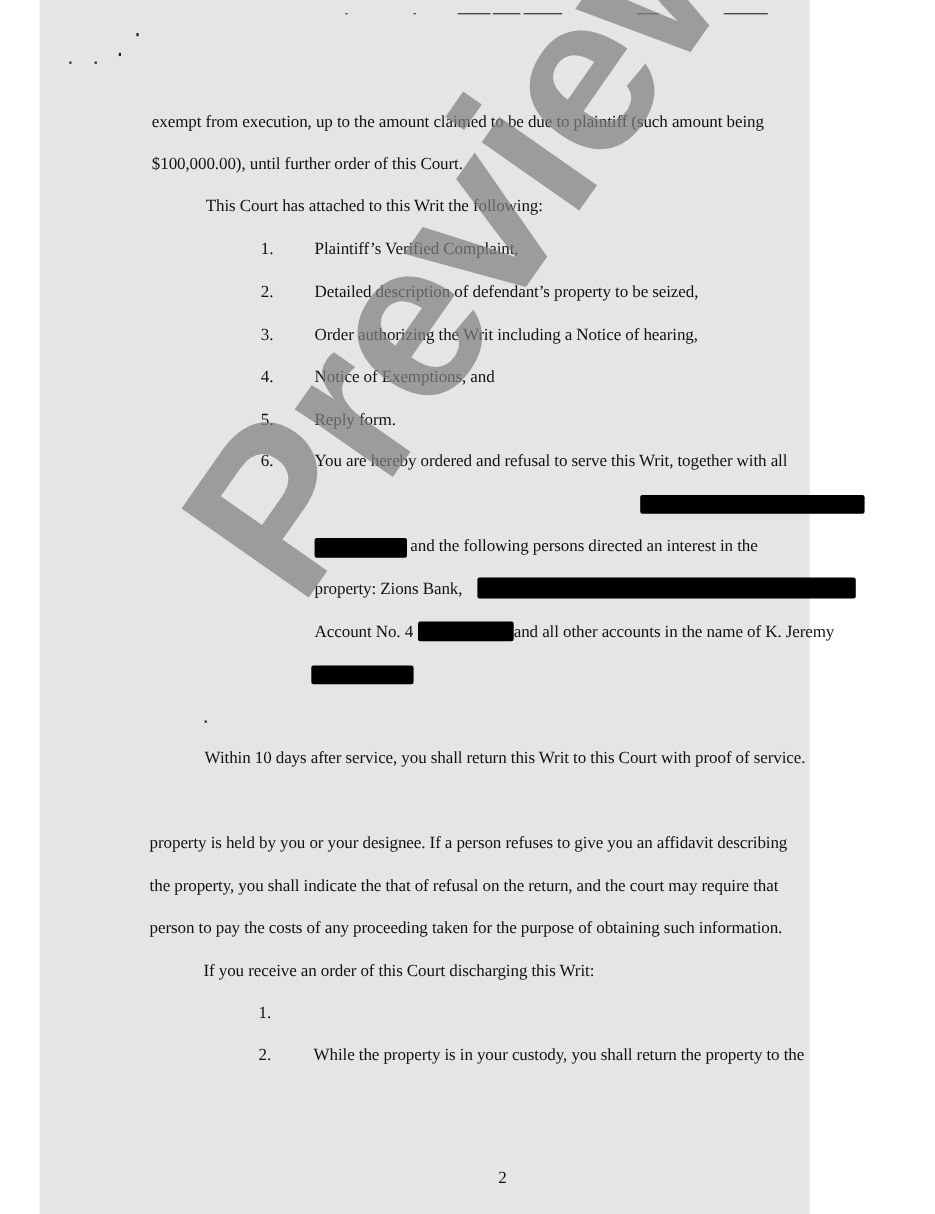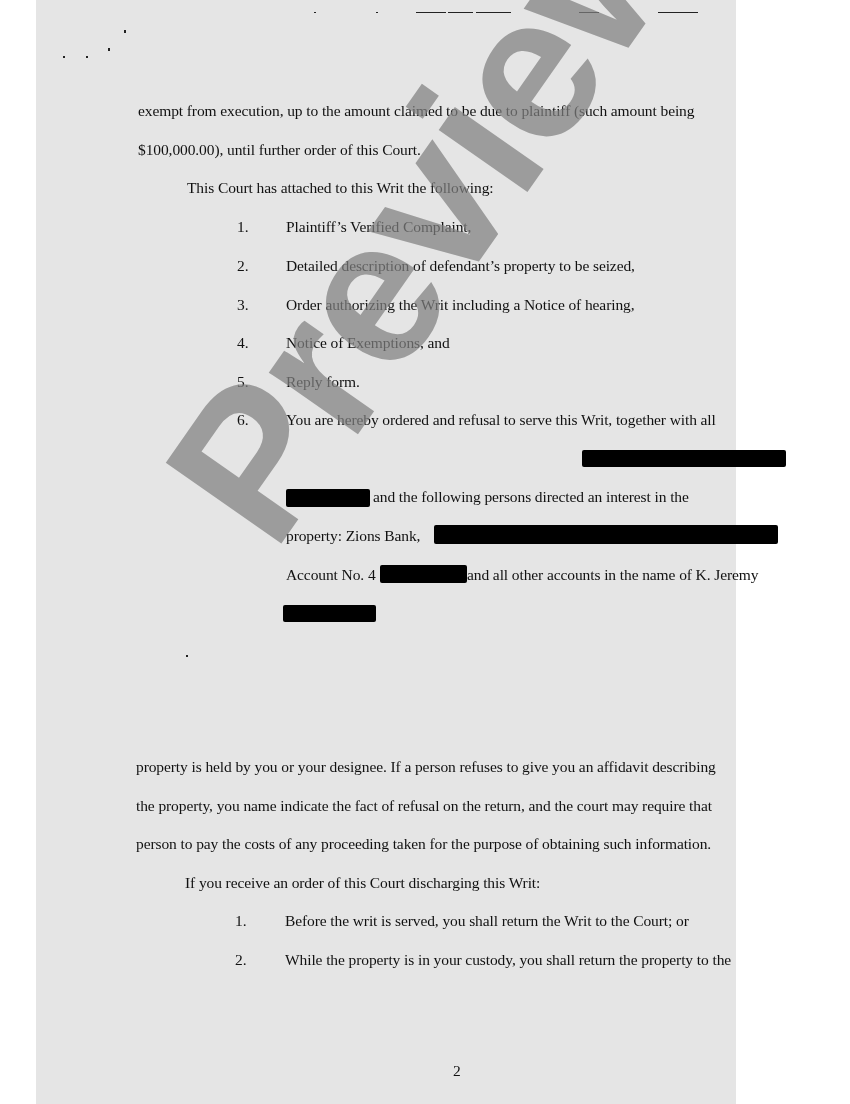--- a/index.html
+++ b/index.html
@@ -125,28 +125,28 @@
   <div class="redact-abs" style="left:398px;top:525px;width:344px;height:19px;"></div>
 
   <div class="line" style="left:250px;top:566px;">Account No. 4</div>
   <div class="redact-abs" style="left:344px;top:565px;width:87px;height:18px;"></div>
   <div class="line" style="left:431px;top:566px;">and all other accounts in the name of K. Jeremy</div>
 
   <div class="redact-abs" style="left:247px;top:605px;width:93px;height:17px;"></div>
 
   <div class="scan-mark" style="left:150px;top:655px;width:2px;height:2px;"></div>
 
+  <div class="line" style="left:150px;top:681px;">Within 10 days after service, you shall return this Writ to this Court with proof of service.</div>
   <div class="line" style="left:100px;top:758px;">property is held by you or your designee.  If a person refuses to give you an affidavit describing</div>
-  <div class="line" style="left:100px;top:797px;">the property, you name indicate the fact of refusal on the return, and the court may require that</div>
+  <div class="line" style="left:100px;top:797px;">the property, you shall indicate the that of refusal on the return, and the court may require that</div>
   <div class="line" style="left:100px;top:835px;">person to pay the costs of any proceeding taken for the purpose of obtaining such information.</div>
 
   <div class="line" style="left:149px;top:874px;">If you receive an order of this Court discharging this Writ:</div>
 
   <div class="num" style="left:199px;top:912px;">1.</div>
-  <div class="line" style="left:249px;top:912px;">Before the writ is served, you shall return the Writ to the Court; or</div>
 
   <div class="num" style="left:199px;top:951px;">2.</div>
   <div class="line" style="left:249px;top:951px;">While the property is in your custody, you shall return the property to the</div>
 
   <div class="page-number">2</div>
 
   <div class="watermark-wrap">
     <div class="watermark">Preview</div>
   </div>
 </div>

